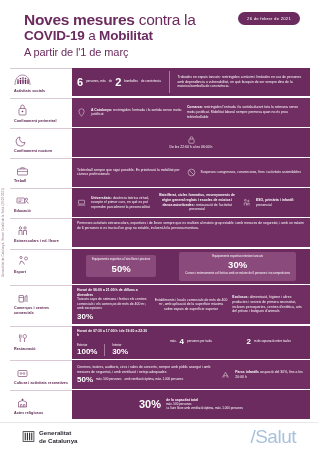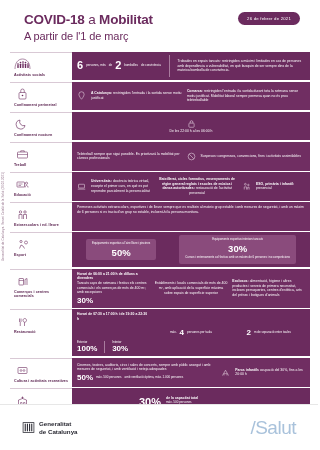--- a/index.html
+++ b/index.html
@@ -61,36 +61,37 @@
 
   .ico-sm { width:9px; height:9px; flex:0 0 9px; color:#E3CEDD; }
   .ico-sm svg { width:100%; height:100%; display:block; }
   .cat-ico svg { width:17px; height:15px; display:block; }
 
   
   .foot { padding:6px 0 0 24px; }
   .foot-1 { font-size:5.6px; color:#4A4A4A; font-weight:400; }
   .foot-2 { font-size:8.2px; color:#2D2D2D; font-weight:700; letter-spacing:-.2px; margin-top:1px;}
 
-  .logobar { position:absolute; left:0; bottom:0; width:318px; height:46px;
+  .logobar { position:absolute; left:0; bottom:0; width:318px; height:28px;
              background:#fff; border-top:0.7px solid #E7E7E7;
              display:flex; align-items:center; justify-content:space-between;
              padding:9px 22px; }
   .gen { display:flex; align-items:center; gap:4px; }
   .gen-mark { width:13px; height:13px; }
   .gen-txt { font-size:6.2px; font-weight:700; color:#2A2A33; line-height:1.25; }
   .salut { font-size:19px; color:#A9C2DB; font-weight:400; letter-spacing:-.5px;}
 </style>
 </head>
 <body>
 
 <div class="page">
 
   <div class="header">
-    <div class="h-line2"><span>COVID-18</span><span class="light"> a </span><span>Mobilitat</span></div>
+    <div class="h-line1"><b>Noves mesures</b><span> contra la</span></div>
+    <div class="h-line2"><span>COVID-19</span><span class="light"> a </span><span>Mobilitat</span></div>
     <div class="h-sub">A partir de l'1 de març</div>
     <div class="date-badge">26 de febrer de 2021</div>
   </div>
 
   <div class="body-wrap">
     <div class="vert-credit">Generalitat de Catalunya. Servei Català de la Salut (26.02.2021)</div>
 
     <div class="row">
       <div class="cat">
         <div class="cat-ico">
@@ -311,21 +312,21 @@
           <svg viewBox="0 0 28 30">
               <path d="M8 9v7M11 9v7M9.5 16v8" stroke="#6B2B5E" stroke-width="1.2" fill="none"></path>
               <path d="M18 24v-8c-2 0-3-1.4-3-3.4S16.5 9 18.5 9s3.5 1.6 3.5 3.6-1 3.4-3 3.4" fill="none" stroke="#6B2B5E" stroke-width="1.2"></path>
             </svg>
         </div>
         <div class="cat-lb">Restauració</div>
       </div>
       <div class="panel">
         <div style="flex:1">
           <div class="txt"><b>Horari de 07:30 a 17:00 h i de 19:30 a 22:30 h</b></div>
-          <div style="display:flex;gap:4px;margin-top:20px">
+          <div style="display:flex;gap:4px;margin-top:6px">
             <div>
               <div class="lbl-sm">Exterior</div>
               <div class="mid">100%</div>
             </div>
             <div class="divider-v" style="height:12px"></div>
             <div>
               <div class="lbl-sm">Interior</div>
               <div class="mid">30%</div>
             </div>
           </div>

